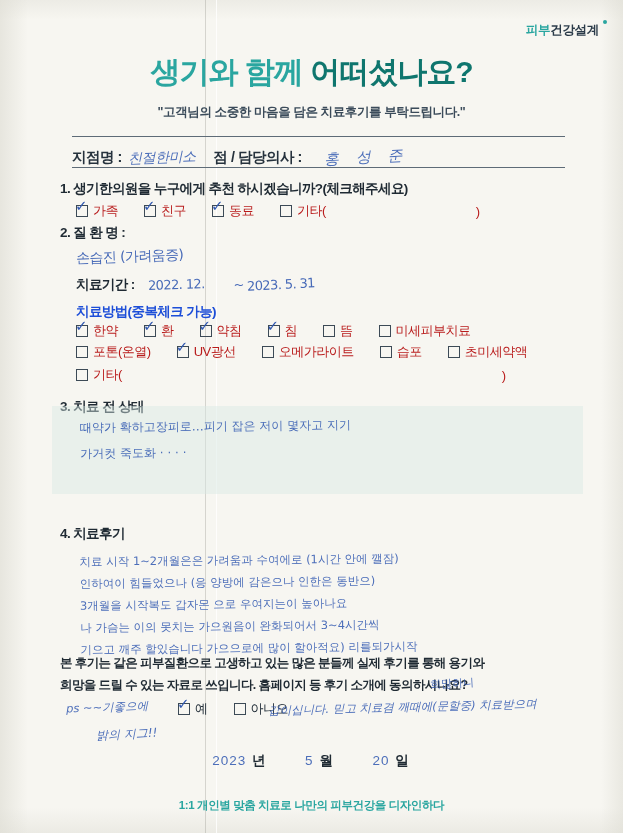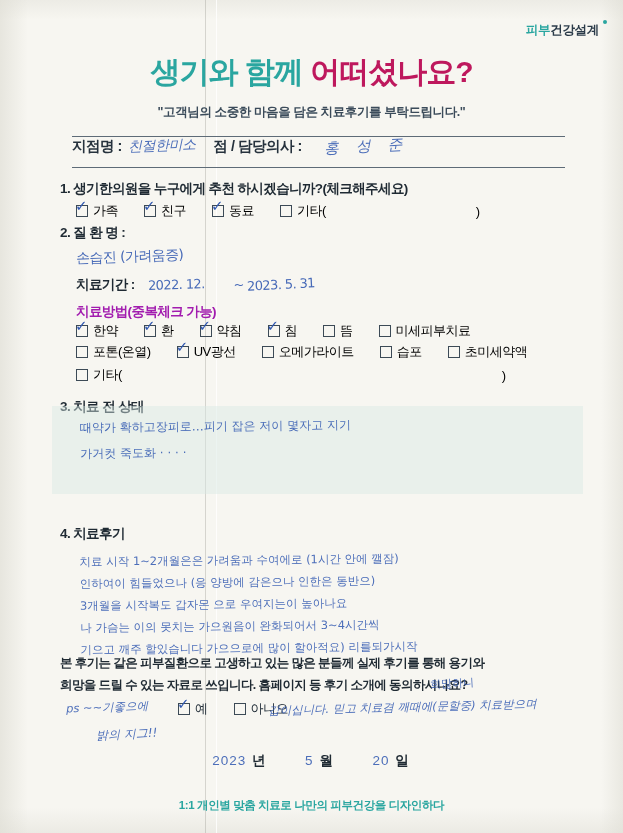--- a/index.html
+++ b/index.html
@@ -62,21 +62,21 @@
     position: absolute;
     top: 52px;
     left: 0;
     right: 0;
     text-align: center;
     font-size: 30px;
     font-weight: 800;
     letter-spacing: -1px;
     color: #2aa6a0;
   }
-  .title .t-dark { color: #be185d; }
+  .title .t-dark { color: #0f766e; }
 
   .subtitle {
     position: absolute;
     top: 104px;
     left: 0;
     right: 0;
     text-align: center;
     font-size: 12.5px;
     color: #3b4b5a;
     font-weight: 700;
@@ -85,21 +85,21 @@
 
   .branch-row {
     position: absolute;
     top: 136px;
     left: 72px;
     right: 58px;
     height: 30px;
     border-top: 1.5px solid #5e6b77;
     border-bottom: 1.5px solid #5e6b77;
     display: flex;
-    align-items: flex-start;
+    align-items: flex-end;
     font-size: 14.5px;
     color: #26323d;
     font-weight: 700;
     letter-spacing: -0.5px;
   }
   .branch-row .lbl { margin-right: 6px; }
   .hand-branch {
     font-family: "DejaVu Sans", sans-serif;
     color: #2f57b0;
     font-size: 14px;
@@ -131,21 +131,21 @@
   .q1 { top: 180px; left: 60px; }
   .q2 { top: 224px; left: 60px; }
   .q3 { top: 398px; left: 60px; }
   .q4 { top: 525px; left: 60px; }
 
   .opts-row {
     position: absolute;
     display: flex;
     align-items: center;
     font-size: 13px;
-    color: #000000;
+    color: #b91c1c;
     letter-spacing: -0.5px;
   }
   .opt {
     display: flex;
     align-items: center;
     margin-right: 26px;
     white-space: nowrap;
   }
   .box {
     display: inline-block;
@@ -164,21 +164,21 @@
     font-size: 15px;
     color: #2f57b0;
     font-family: "DejaVu Sans", sans-serif;
   }
   .row1 { top: 202px; left: 76px; }
   .etc-paren { letter-spacing: 0; }
 
   
   .q2-disease { position: absolute; top: 248px; left: 76px; font-size: 13.5px; font-weight: 700; color: #1f2a33; letter-spacing: -0.6px; }
   .q2-period  { position: absolute; top: 276px; left: 76px; font-size: 13.5px; font-weight: 700; color: #1f2a33; letter-spacing: -0.6px; }
-  .q2-method  { position: absolute; top: 303px; left: 76px; font-size: 13.5px; font-weight: 700; color: #a21caf; letter-spacing: -0.6px; }
+  .q2-method  { position: absolute; top: 303px; left: 76px; font-size: 13.5px; font-weight: 700; color: #1d4ed8; letter-spacing: -0.6px; }
 
   .hand {
     font-family: "DejaVu Sans", sans-serif;
     color: #2f57b0;
     font-weight: 400;
     opacity: .88;
   }
   .hand-ink {
     position: absolute;
     font-family: "DejaVu Sans", sans-serif;

